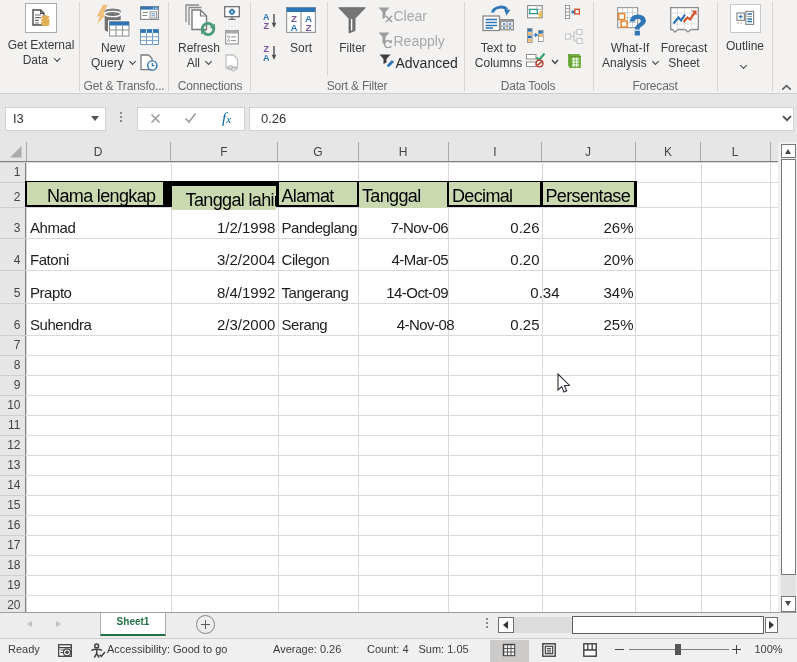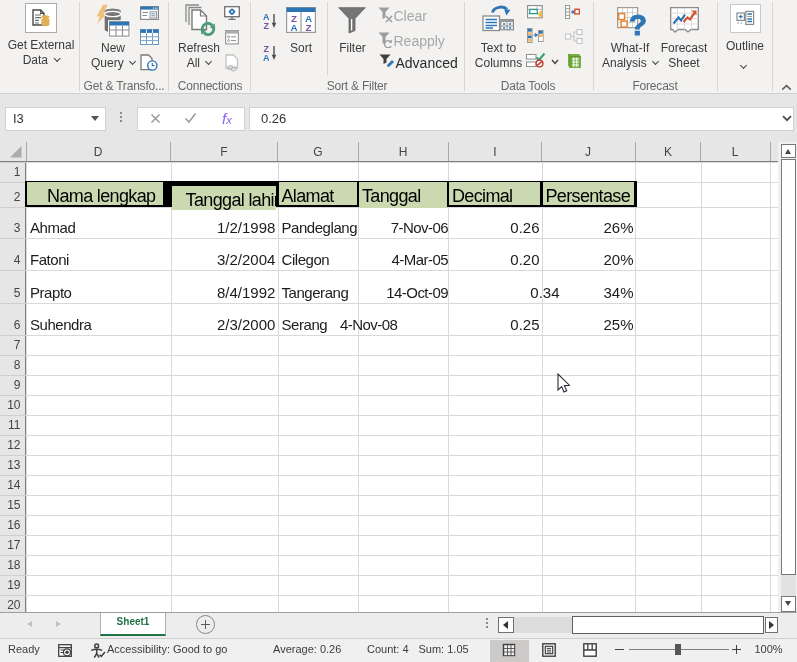--- a/index.html
+++ b/index.html
@@ -68,21 +68,21 @@
     <div></div>
     <div></div>
   </div>
 <div class="wbox" style="left:137px;top:107px;width:108px;height:24px"></div>
 <svg class="abs" style="left:150px;top:113px" width="11" height="11" viewBox="0 0 11 11">
     <path d="M1.5 1.5 L9.5 9.5 M9.5 1.5 L1.5 9.5" stroke="#9a9a9a" stroke-width="1.5"></path>
   </svg>
 <svg class="abs" style="left:184px;top:112px" width="13" height="12" viewBox="0 0 13 12">
     <path d="M1.5 6.5 L5 10 L11.5 1.5" fill="none" stroke="#9a9a9a" stroke-width="1.5"></path>
   </svg>
-<div class="abs" style="left:222px;top:110px;font-size:15px;color:#8b5cf6;font-style:italic;font-family:Liberation Sans, sans-serif">f<span style="font-size:11px">x</span></div>
+<div class="abs" style="left:222px;top:110px;font-size:15px;color:#0369a1;font-style:italic;font-family:Liberation Serif, serif">f<span style="font-size:11px">x</span></div>
 <div class="wbox" style="left:249px;top:107px;width:545px;height:24px"></div>
 <div class="abs" style="left:261px;top:111px;font-size:13px;color:#333">0.26</div>
 <svg class="abs" style="left:782px;top:115px" width="10" height="7" viewBox="0 0 10 7">
     <path d="M1 1.2 L5 5.2 L9 1.2" fill="none" stroke="#4f4f4f" stroke-width="1.8"></path>
   </svg>
 
 <div class="abs" style="left:0;top:142px;width:797px;height:470px;background:#f0f0f0"></div>
 <div class="abs" style="left:0;top:142px;width:778px;height:470px;background:#fff"></div>
 <div class="abs hdrstrip"></div>
 <div class="abs" style="left:0;top:142px;width:26px;height:19px;background:#e6e6e6"></div>
@@ -205,21 +205,21 @@
     <div class="cell" style="left:541.5px;top:251px;width:92px;text-align:right">20%</div>
     <div class="cell" style="left:30px;top:284px;letter-spacing:-0.45px">Prapto</div>
     <div class="cell" style="left:170.5px;top:284px;width:104.9px;text-align:right">8/4/1992</div>
     <div class="cell" style="left:281.5px;top:284px;letter-spacing:-0.45px">Tangerang</div>
     <div class="cell" style="left:358px;top:284px;width:90px;text-align:right;letter-spacing:-0.55px">14-Oct-09</div>
     <div class="cell" style="left:468px;top:284px;width:91.5px;text-align:right">0.34</div>
     <div class="cell" style="left:541.5px;top:284px;width:92px;text-align:right">34%</div>
     <div class="cell" style="left:30px;top:315.5px;letter-spacing:-0.45px">Suhendra</div>
     <div class="cell" style="left:170.5px;top:315.5px;width:104.9px;text-align:right">2/3/2000</div>
     <div class="cell" style="left:281.5px;top:315.5px;letter-spacing:-0.45px">Serang</div>
-    <div class="cell" style="left:340px;top:315.5px;width:90px;letter-spacing:-0.55px">4-Nov-08</div>
+    <div class="cell" style="left:364px;top:315.5px;width:90px;text-align:right;letter-spacing:-0.55px">4-Nov-08</div>
     <div class="cell" style="left:448px;top:315.5px;width:91.5px;text-align:right">0.25</div>
     <div class="cell" style="left:541.5px;top:315.5px;width:92px;text-align:right">25%</div>
   </div>
 
 <div class="abs" style="left:778px;top:142px;width:19px;height:470px;background:#f0f0f0"></div>
 <div class="abs" style="left:781px;top:144px;width:15px;height:13.5px;background:#fff;border:1px solid #787878"></div>
 <div class="abs" style="left:785px;top:148.5px;width:0;height:0;border-left:3.5px solid transparent;border-right:3.5px solid transparent;border-bottom:5px solid #444"></div>
 <div class="abs" style="left:781px;top:158.5px;width:15px;height:416px;background:#fff;border:1px solid #787878"></div>
 <div class="abs" style="left:781px;top:574.5px;width:15px;height:21px;background:#e2e2e2"></div>
 <div class="abs" style="left:781px;top:595.5px;width:15px;height:16px;background:#fff;border:1px solid #787878"></div>

